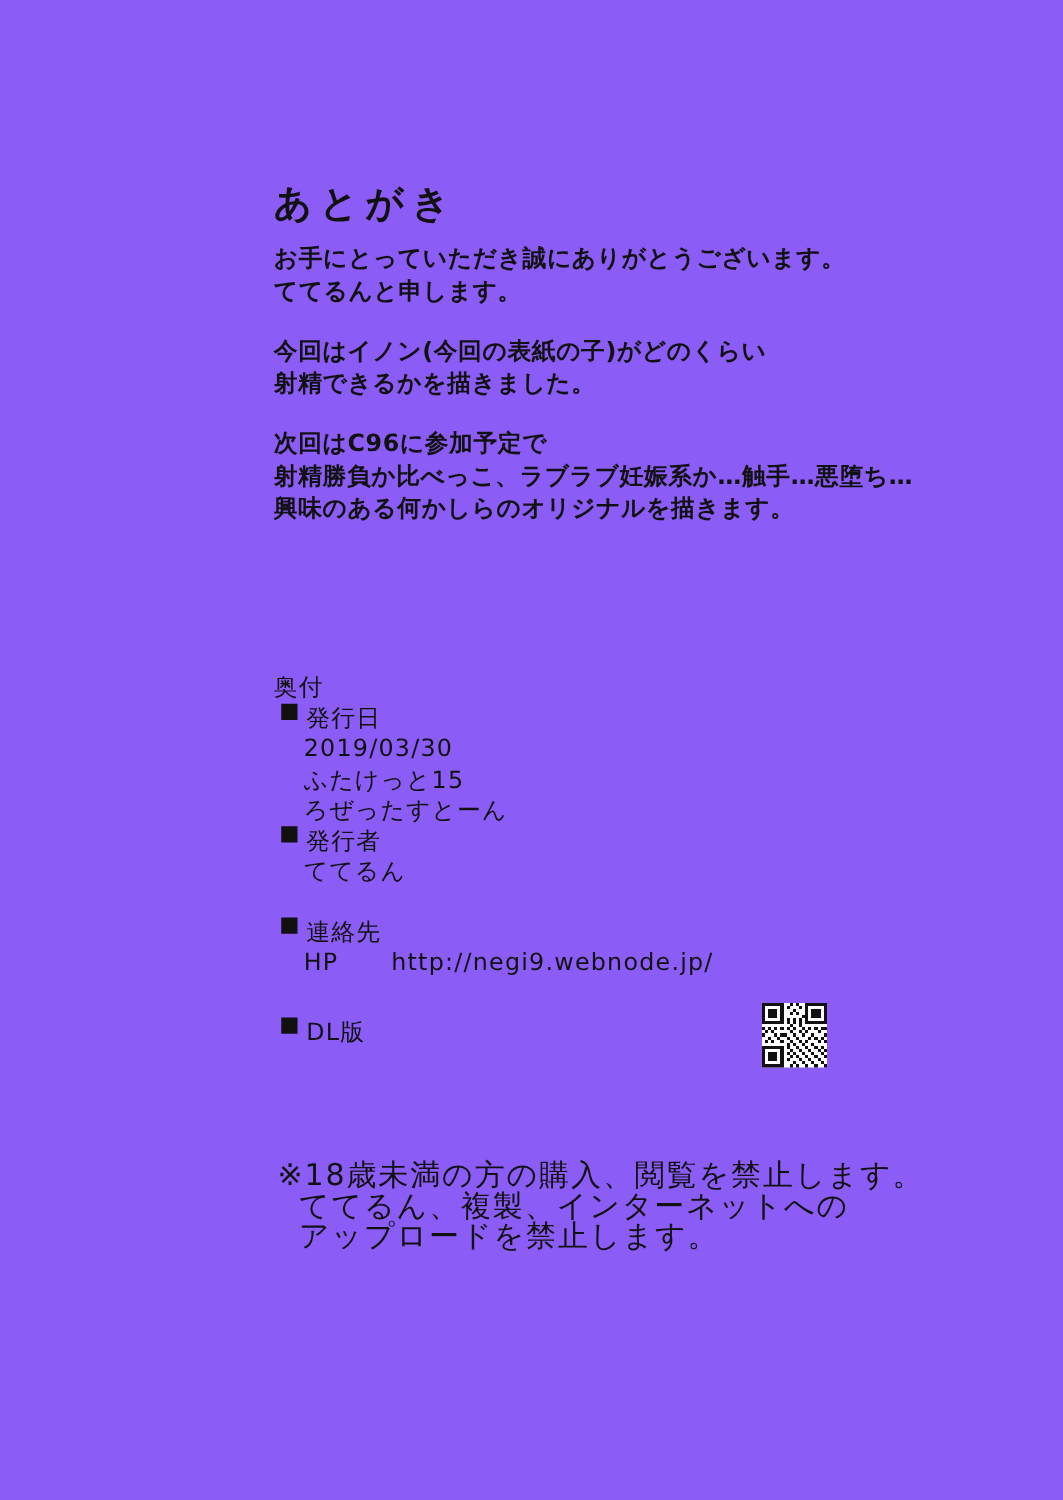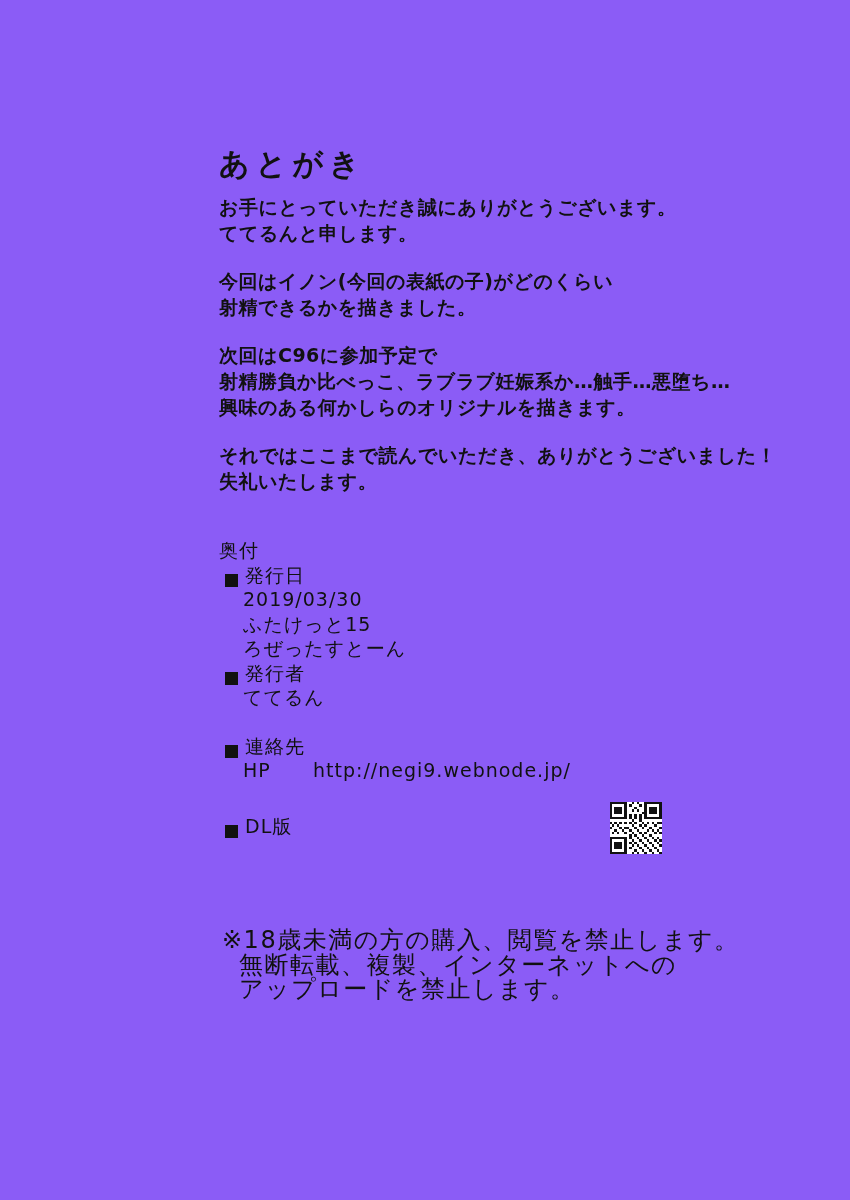--- a/index.html
+++ b/index.html
@@ -33,21 +33,21 @@
     font-weight: 700; letter-spacing: 0.5px;
     white-space: nowrap;
   }
 
   
   .colophon {
     position: absolute; left: 219px; top: 538px; width: 560px;
     font-size: 19px; font-weight: 400; letter-spacing: 1px;
   }
   .colophon .row { line-height: 24.5px; white-space: nowrap; }
-  .label-row { display: flex; align-items: flex-end; padding-left: 6px; }
+  .label-row { display: flex; align-items: flex-start; padding-left: 6px; }
   .sq-bullet {
     display: inline-block; width: 13px; height: 13px;
     background: #111111; margin-right: 7px; flex: 0 0 auto;
   }
   .indent { padding-left: 24px; }
   .gap-top { margin-top: 24px; }
   .dl-row { margin-top: 31px; }
   .hp-label { display: inline-block; width: 70px; }
   .qr {
     position: absolute; left: 389px; top: 264px;
@@ -79,24 +79,20 @@
       <div class="line">今回はイノン(今回の表紙の子)がどのくらい</div>
       <div class="line">射精できるかを描きました。</div>
     </div>
 
     <div class="para">
       <div class="line">次回はC96に参加予定で</div>
       <div class="line">射精勝負か比べっこ、ラブラブ妊娠系か…触手…悪堕ち…</div>
       <div class="line">興味のある何かしらのオリジナルを描きます。</div>
     </div>
 
-    <div class="para">
-      <div class="line">それではここまで読んでいただき、ありがとうございました！</div>
-      <div class="line">失礼いたします。</div>
-    </div>
   </section>
 
   <section class="colophon">
     <div class="row">奥付</div>
 
     <div class="row label-row">
       <span class="sq-bullet"></span>
       <span>発行日</span>
     </div>
     <div class="row indent">2019/03/30</div>
@@ -135,17 +131,17 @@
       <path fill="#111" d="M0 14h7v7H0z"></path>
         <rect x="1" y="15" width="5" height="5" fill="#fff"></rect>
         <rect x="2" y="16" width="3" height="3" fill="#111"></rect>
 
       <path fill="#111" d="M9 0h1v1H9zM11 0h1v1h-1zM8 1h1v1H8zM12 1h1v1h-1zM10 2h1v1h-1zM9 3h1v1H9zM11 3h1v1h-1zM13 4h1v1h-1zM8 5h1v1H8zM10 5h1v1h-1zM12 5h1v1h-1zM8 6h1v1H8zM10 6h1v1h-1zM12 6h1v1h-1zM9 7h1v1H9zM12 7h1v1h-1zM6 8h1v1H6zM6 10h1v1H6zM6 12h1v1H6zM0 8h1v1H0zM2 8h1v1H2zM4 8h1v1H4zM8 8h1v1H8zM10 8h1v1h-1zM13 8h1v1h-1zM15 8h1v1h-1zM17 8h1v1h-1zM19 8h2v1h-2zM1 9h1v1H1zM3 9h1v1H3zM9 9h1v1H9zM12 9h1v1h-1zM14 9h1v1h-1zM18 9h1v1h-1zM0 10h1v1H0zM4 10h1v1H4zM7 10h1v1H7zM10 10h1v1h-1zM13 10h1v1h-1zM16 10h1v1h-1zM20 10h1v1h-1zM2 11h1v1H2zM5 11h1v1H5zM8 11h1v1H8zM11 11h1v1h-1zM15 11h1v1h-1zM17 11h1v1h-1zM19 11h1v1h-1zM1 12h1v1H1zM3 12h1v1H3zM9 12h1v1H9zM12 12h1v1h-1zM14 12h1v1h-1zM18 12h1v1h-1zM20 12h1v1h-1zM8 13h1v1H8zM10 13h1v1h-1zM13 13h1v1h-1zM16 13h1v1h-1zM8 14h1v1H8zM11 14h1v1h-1zM14 14h1v1h-1zM17 14h1v1h-1zM19 14h1v1h-1zM9 15h1v1H9zM12 15h1v1h-1zM15 15h1v1h-1zM18 15h1v1h-1zM20 15h1v1h-1zM8 16h1v1H8zM10 16h1v1h-1zM13 16h1v1h-1zM16 16h1v1h-1zM19 16h1v1h-1zM9 17h1v1H9zM11 17h1v1h-1zM14 17h1v1h-1zM17 17h1v1h-1zM20 17h1v1h-1zM8 18h1v1H8zM12 18h1v1h-1zM15 18h1v1h-1zM18 18h1v1h-1zM10 19h1v1h-1zM13 19h1v1h-1zM16 19h1v1h-1zM19 19h1v1h-1zM9 20h1v1H9zM11 20h1v1h-1zM14 20h1v1h-1zM17 20h1v1h-1zM20 20h1v1h-1z"></path>
     </svg>
   </section>
 
   <section class="disclaimer">
     <div class="line">※18歳未満の方の購入、閲覧を禁止します。</div>
-    <div class="line cont">無断転載、複製、インターネットへの</div>
+    <div class="line cont">ててるん、複製、インターネットへの</div>
     <div class="line cont">アップロードを禁止します。</div>
   </section>
 
 </div>
 
 </body></html>

